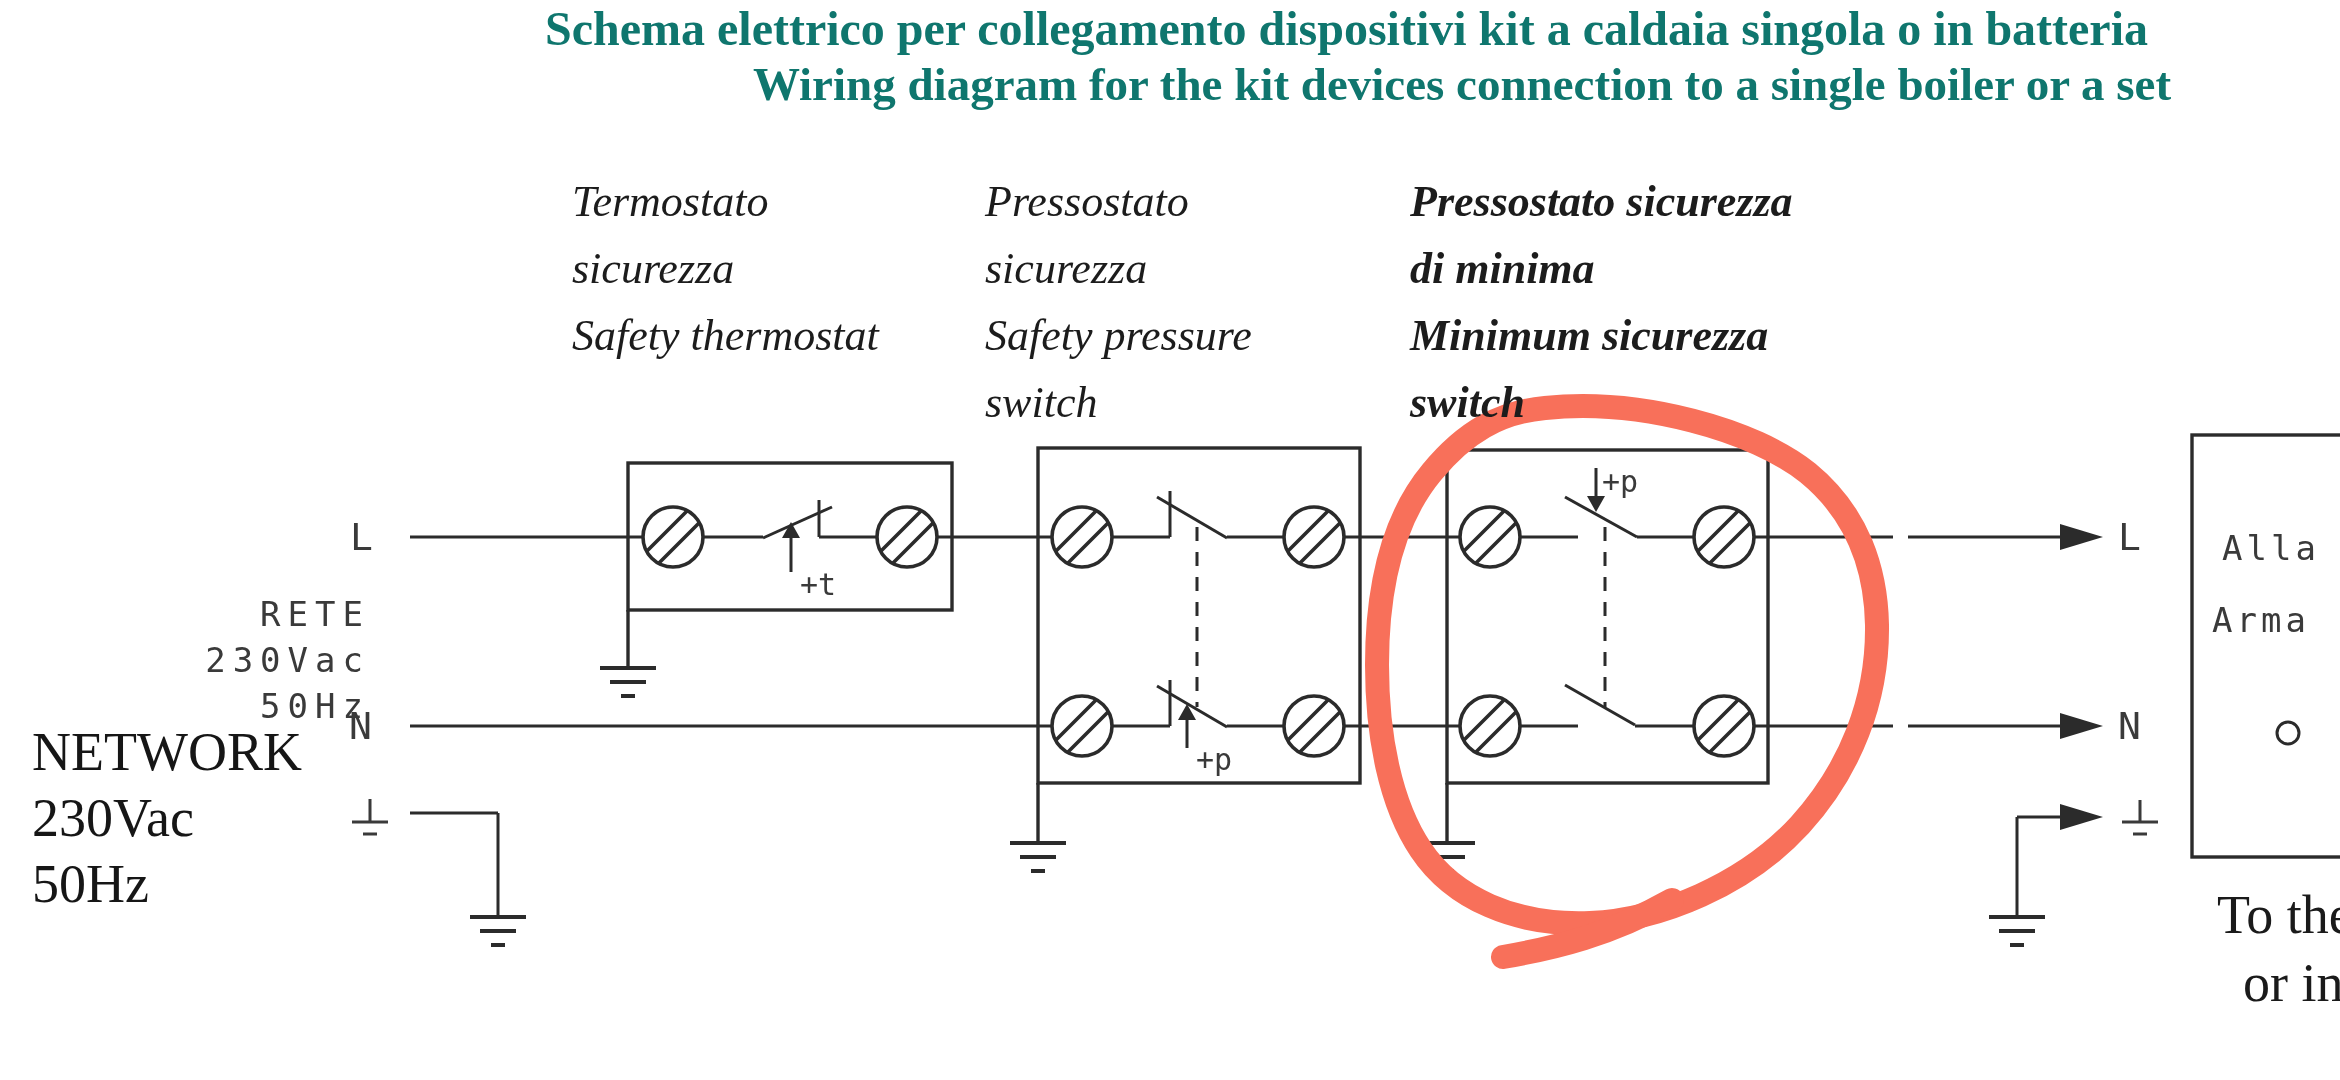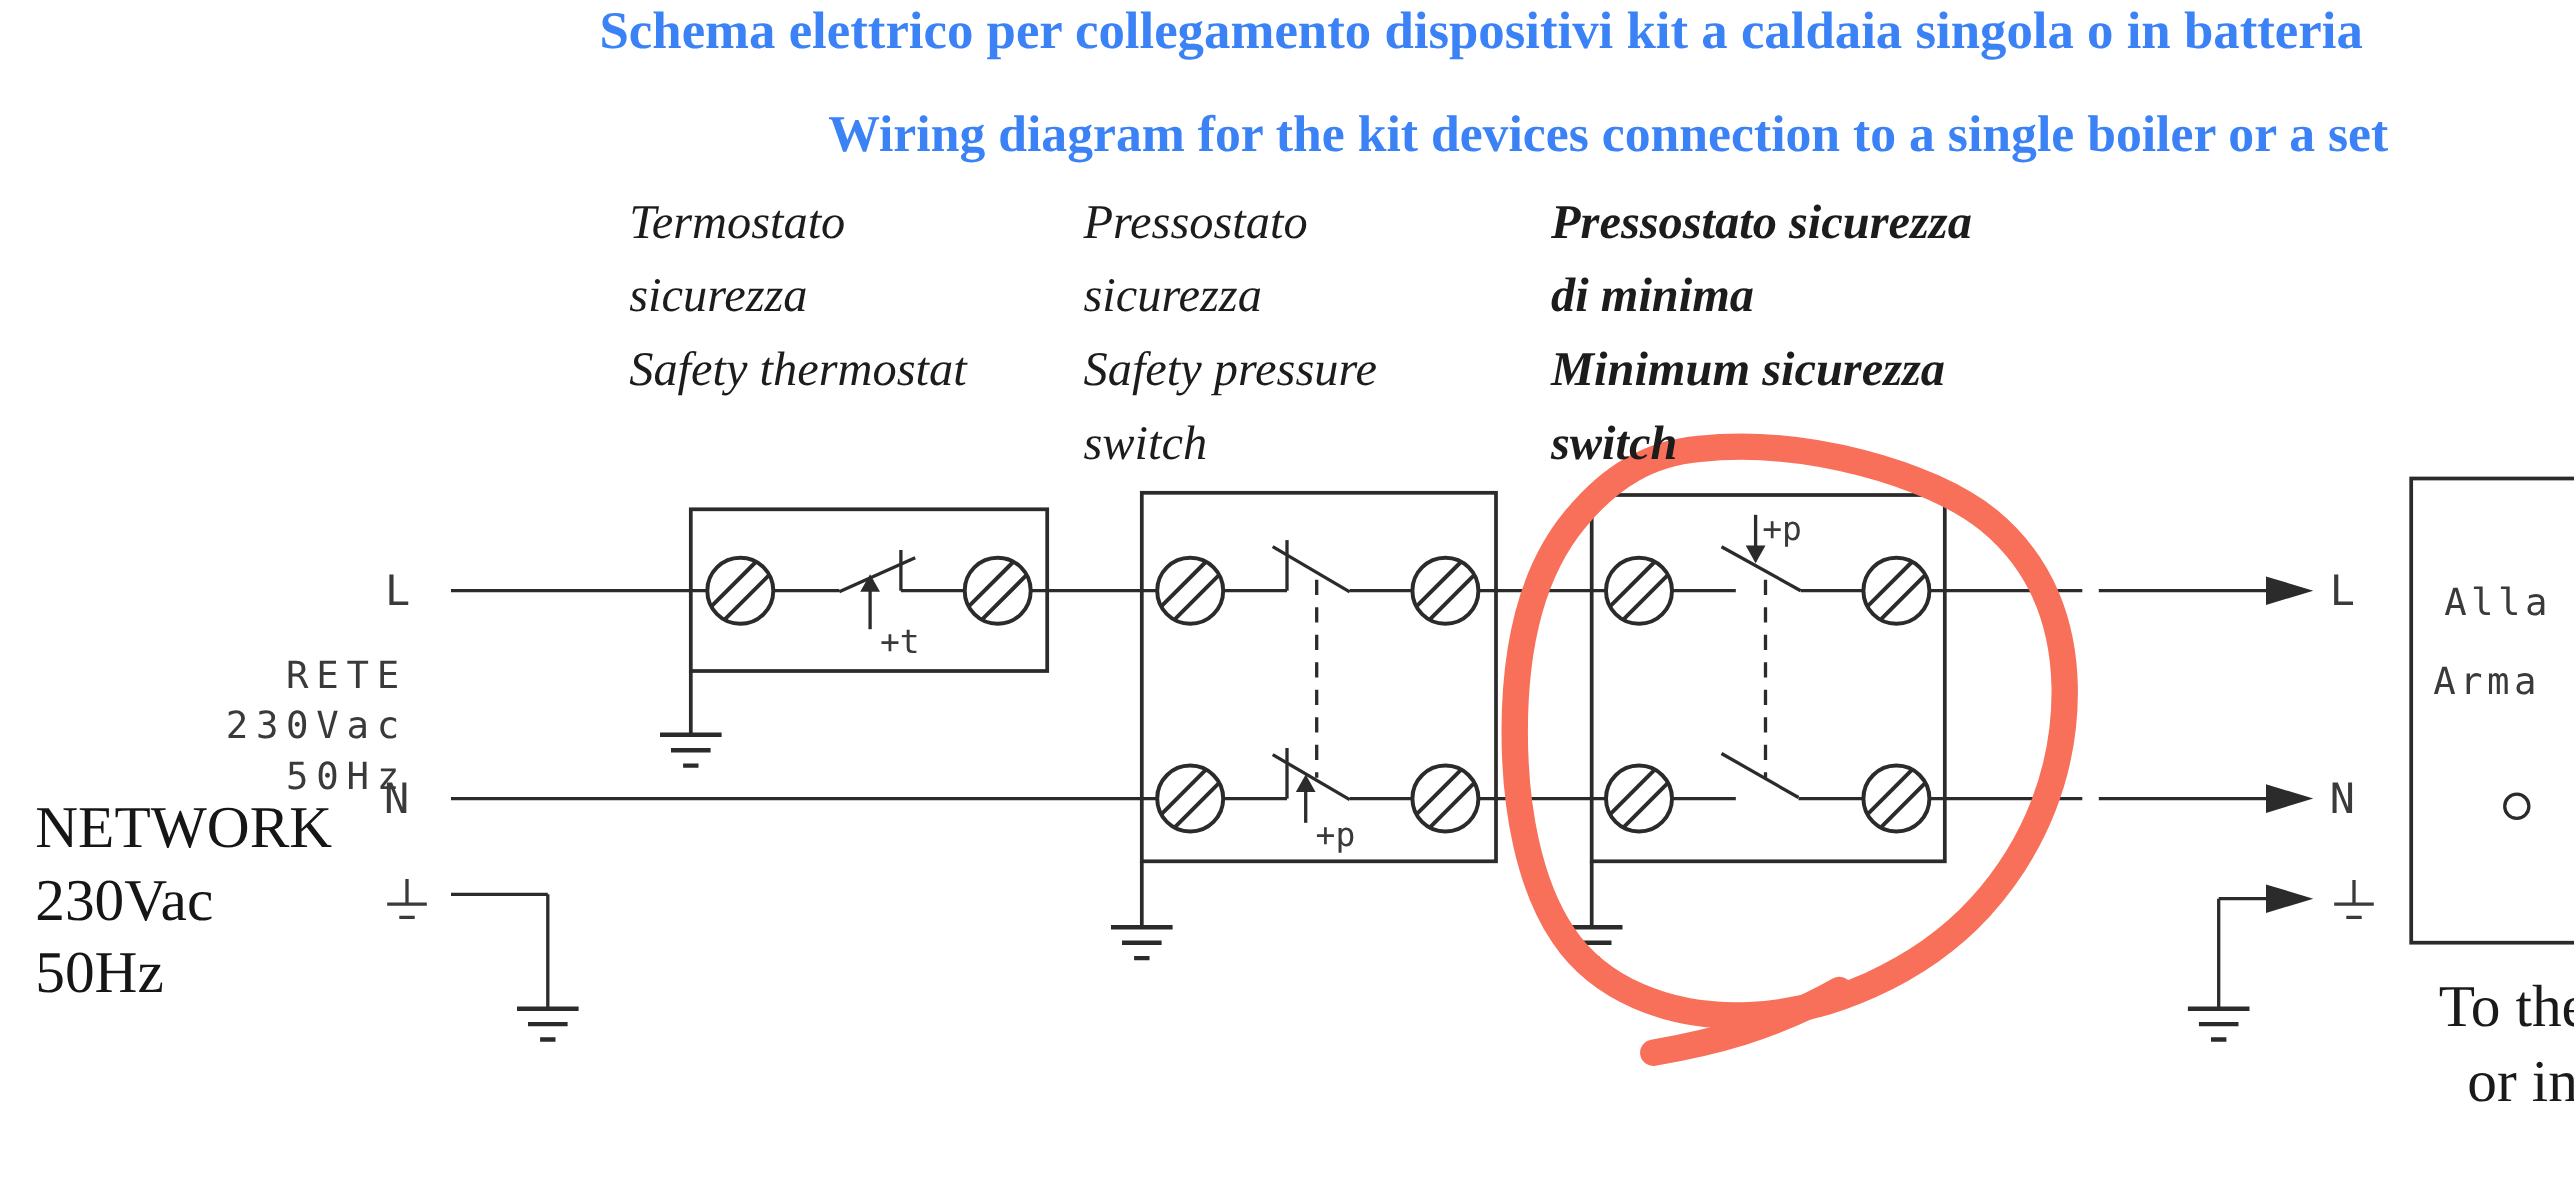--- a/index.html
+++ b/index.html
@@ -1,19 +1,19 @@
 <!DOCTYPE html>
 <html><head>
 <meta charset="utf-8">
 <style>
   html,body{margin:0;padding:0;background:#ffffff;}
   .canvas{position:relative;width:2340px;height:1080px;background:#ffffff;overflow:hidden;
           font-family:"Liberation Serif", serif;color:#1a1a1a;}
   .abs{position:absolute;white-space:nowrap;}
-  .title{font-weight:bold;font-size:48px;color:#3b82f6;}
+  .title{font-weight:bold;font-size:48px;color:#0f766e;}
   .ital{font-style:italic;font-size:44px;line-height:67px;text-align:left;color:#1c1c1c;}
   .serifblk{font-size:54px;line-height:66px;color:#161616;}
   .tech{font-family:"DejaVu Sans Mono", monospace;color:#3a3a3a;}
   .tech-lbl{font-size:38px;}
   .tech-sm{font-size:30px;}
   .tech-box{font-size:34px;letter-spacing:4px;}
   .rete{font-size:34px;letter-spacing:7px;line-height:46px;text-align:right;margin-top:21px;}
   .note{font-size:54px;}
   svg{position:absolute;left:0;top:0;}
 </style>
@@ -131,21 +131,21 @@
                C1745,885 1660,920 1590,923
                C1515,926 1453,898 1421,850
                C1390,804 1377,735 1377,665
                C1377,590 1392,520 1432,472
                C1465,432 1500,412 1545,408 Z"></path>
       <path d="M1672,900 C1610,935 1555,948 1503,957"></path>
     </g>
   </svg>
 
   <div class="abs title" style="left:545px;top:1px;">Schema elettrico per collegamento dispositivi kit a caldaia singola o in batteria</div>
-  <div class="abs title" style="left:1462px;top:57px;transform:translateX(-50%);font-size:47px;margin-top:38px;">Wiring diagram for the kit devices connection to a single boiler or a set</div>
+  <div class="abs title" style="left:1462px;top:57px;transform:translateX(-50%);font-size:47px;">Wiring diagram for the kit devices connection to a single boiler or a set</div>
 
   <div class="abs ital" style="left:572px;top:168px;width:500px;">
     <div>Termostato</div>
     <div>sicurezza</div>
     <div>Safety thermostat</div>
   </div>
   <div class="abs ital" style="left:985px;top:168px;width:500px;">
     <div>Pressostato</div>
     <div>sicurezza</div>
     <div>Safety pressure</div>

